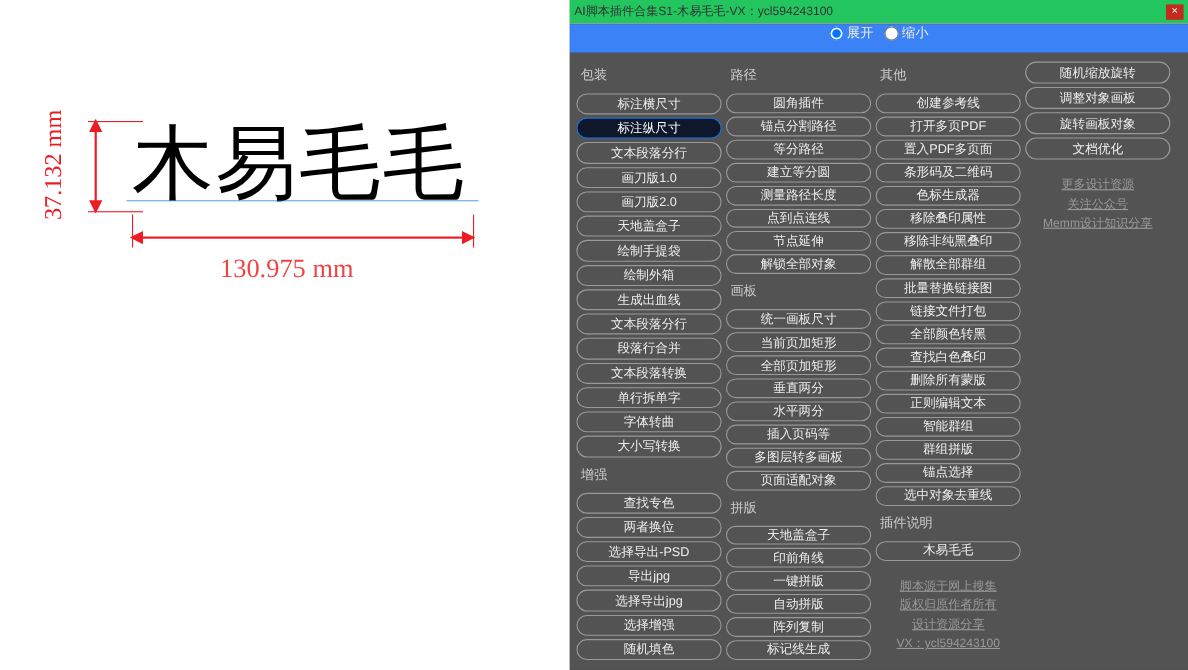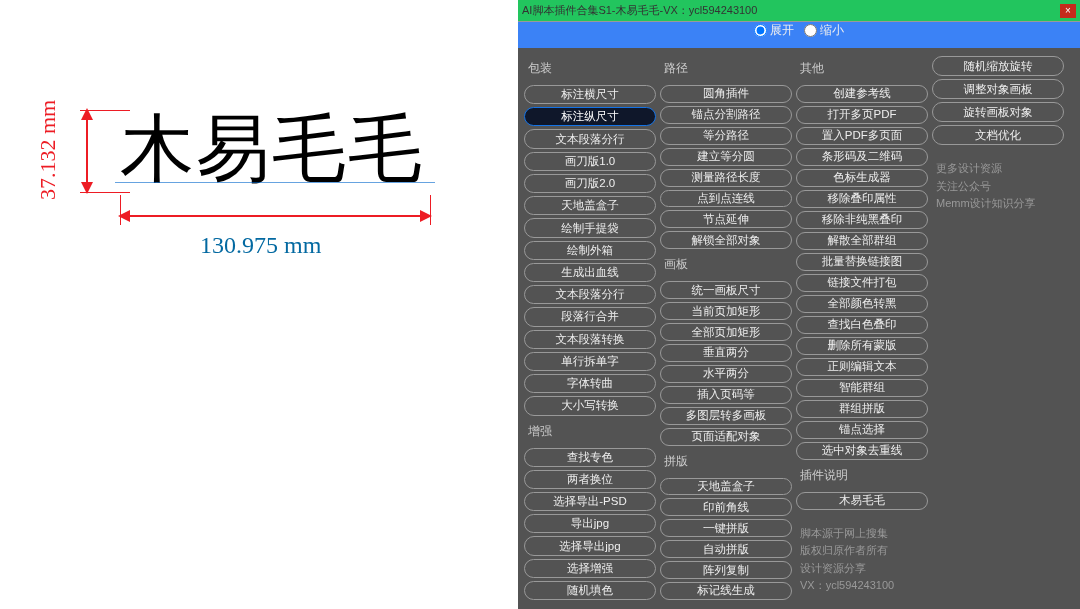--- a/index.html
+++ b/index.html
@@ -11,34 +11,34 @@
 .dim-v-arrow::after { content:""; position:absolute; left:-5px; bottom:-2px; border-left:6px solid transparent; border-right:6px solid transparent; border-top:12px solid #ed1c24; }
 .dim-v-tick1 { position:absolute; left:80px; top:110px; width:50px; height:1px; background:#ed1c24; }
 .dim-v-tick2 { position:absolute; left:80px; top:192px; width:50px; height:1px; background:#ed1c24; }
 .big-text { position:absolute; left:120px; top:100px; font-family:"SimSun","STSong",serif; font-size:74px; color:#000; letter-spacing:2px; }
 .text-baseline { position:absolute; left:115px; top:182px; width:320px; height:1px; background:#0066cc; opacity:.6; }
 .dim-h-arrow { position:absolute; left:120px; top:215px; width:310px; height:2px; background:#ed1c24; }
 .dim-h-arrow::before { content:""; position:absolute; left:-2px; top:-5px; border-top:6px solid transparent; border-bottom:6px solid transparent; border-right:12px solid #ed1c24; }
 .dim-h-arrow::after { content:""; position:absolute; right:-2px; top:-5px; border-top:6px solid transparent; border-bottom:6px solid transparent; border-left:12px solid #ed1c24; }
 .dim-h-tick1 { position:absolute; left:120px; top:195px; width:1px; height:30px; background:#ed1c24; }
 .dim-h-tick2 { position:absolute; left:430px; top:195px; width:1px; height:30px; background:#ed1c24; }
-.dim-h-label { position:absolute; left:200px; top:232px; color:#0369a1; font-family:"Times New Roman",serif; font-size:24px; }
+.dim-h-label { position:absolute; left:200px; top:232px; color:#ef4444; font-family:"Times New Roman",serif; font-size:24px; }
 .panel-wrap { position:absolute; right:0; top:0; width:562px; height:609px; background:#2d2d2d; display:flex; flex-direction:column; }
 .titlebar { height:22px; background:#22c55e; display:flex; align-items:center; padding:0 4px; font-size:11px; color:#333; border-bottom:1px solid #999; }
 .titlebar-text { flex:1; }
 .closebtn { width:16px; height:14px; background:#c42b1c; color:#fff; display:flex; align-items:center; justify-content:center; font-size:10px; cursor:pointer; }
 .radio-row { height:26px; background:#3b82f6; display:flex; align-items:flex-start; justify-content:center; gap:10px; color:#eee; font-size:12px; }
 .radio-row label { display:flex; align-items:center; gap:3px; cursor:pointer; }
 .radio-row input { margin:0; }
 .panel-body { flex:1; background:#535353; display:flex; gap:4px; padding:8px 6px; overflow:hidden; }
 .col { display:flex; flex-direction:column; gap:2px; width:132px; }
 .sec-title { color:#ccc; font-size:12px; padding:4px 4px 6px; }
 .pill { height:20px; border:1px solid #999; border-radius:10px; background:transparent; color:#eee; font-size:11.5px; display:flex; align-items:center; justify-content:center; cursor:pointer; margin-bottom:1px; }
 .pill.active { background:#0f172a; border-color:#1473e6; color:#fff; }
-.info-box { margin-top:6px; padding:6px 4px; color:#999; font-size:11px; text-align:left; line-height:1.6; }
+.info-box { margin-top:6px; padding:6px 4px; color:#999; font-size:11px; text-align:center; line-height:1.6;text-decoration:underline; }
 .info-box .line { display:block; }
 </style>
 </head>
 <body>
 
 <div class="canvas">
   <div class="dim-v-label">37.132 mm</div>
   <div class="dim-v-arrow"></div>
   <div class="dim-v-tick1"></div>
   <div class="dim-v-tick2"></div>

